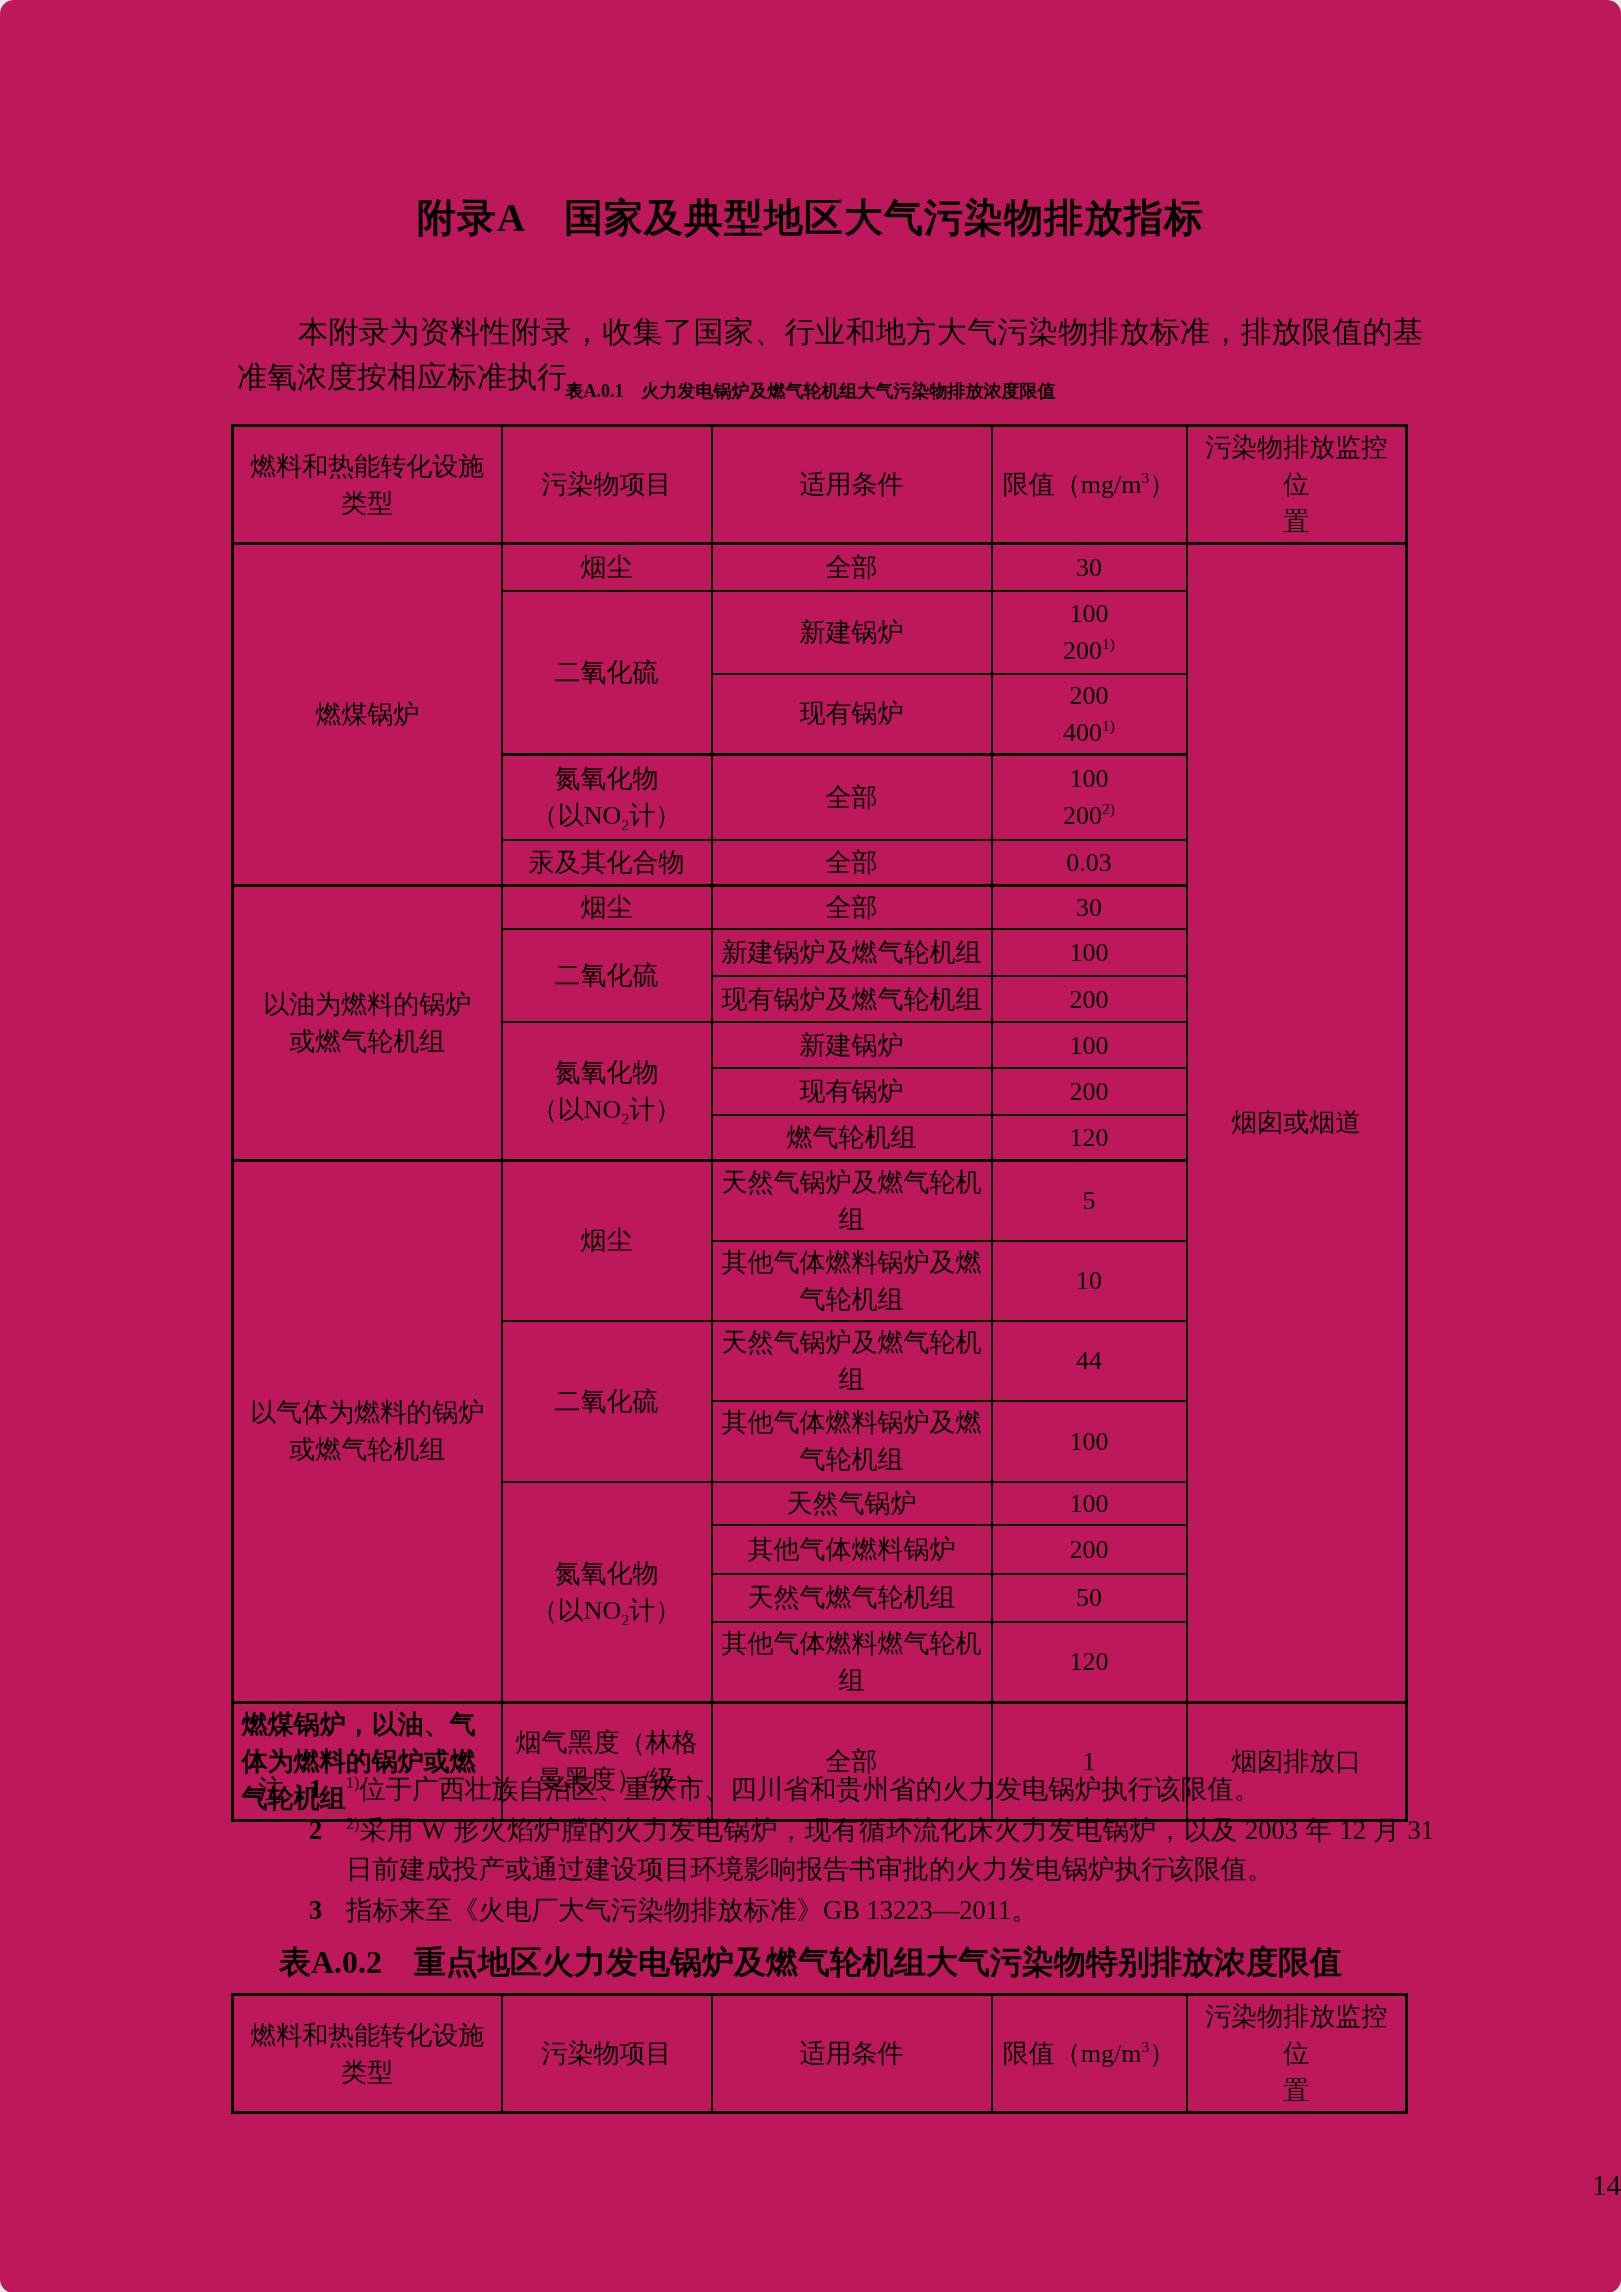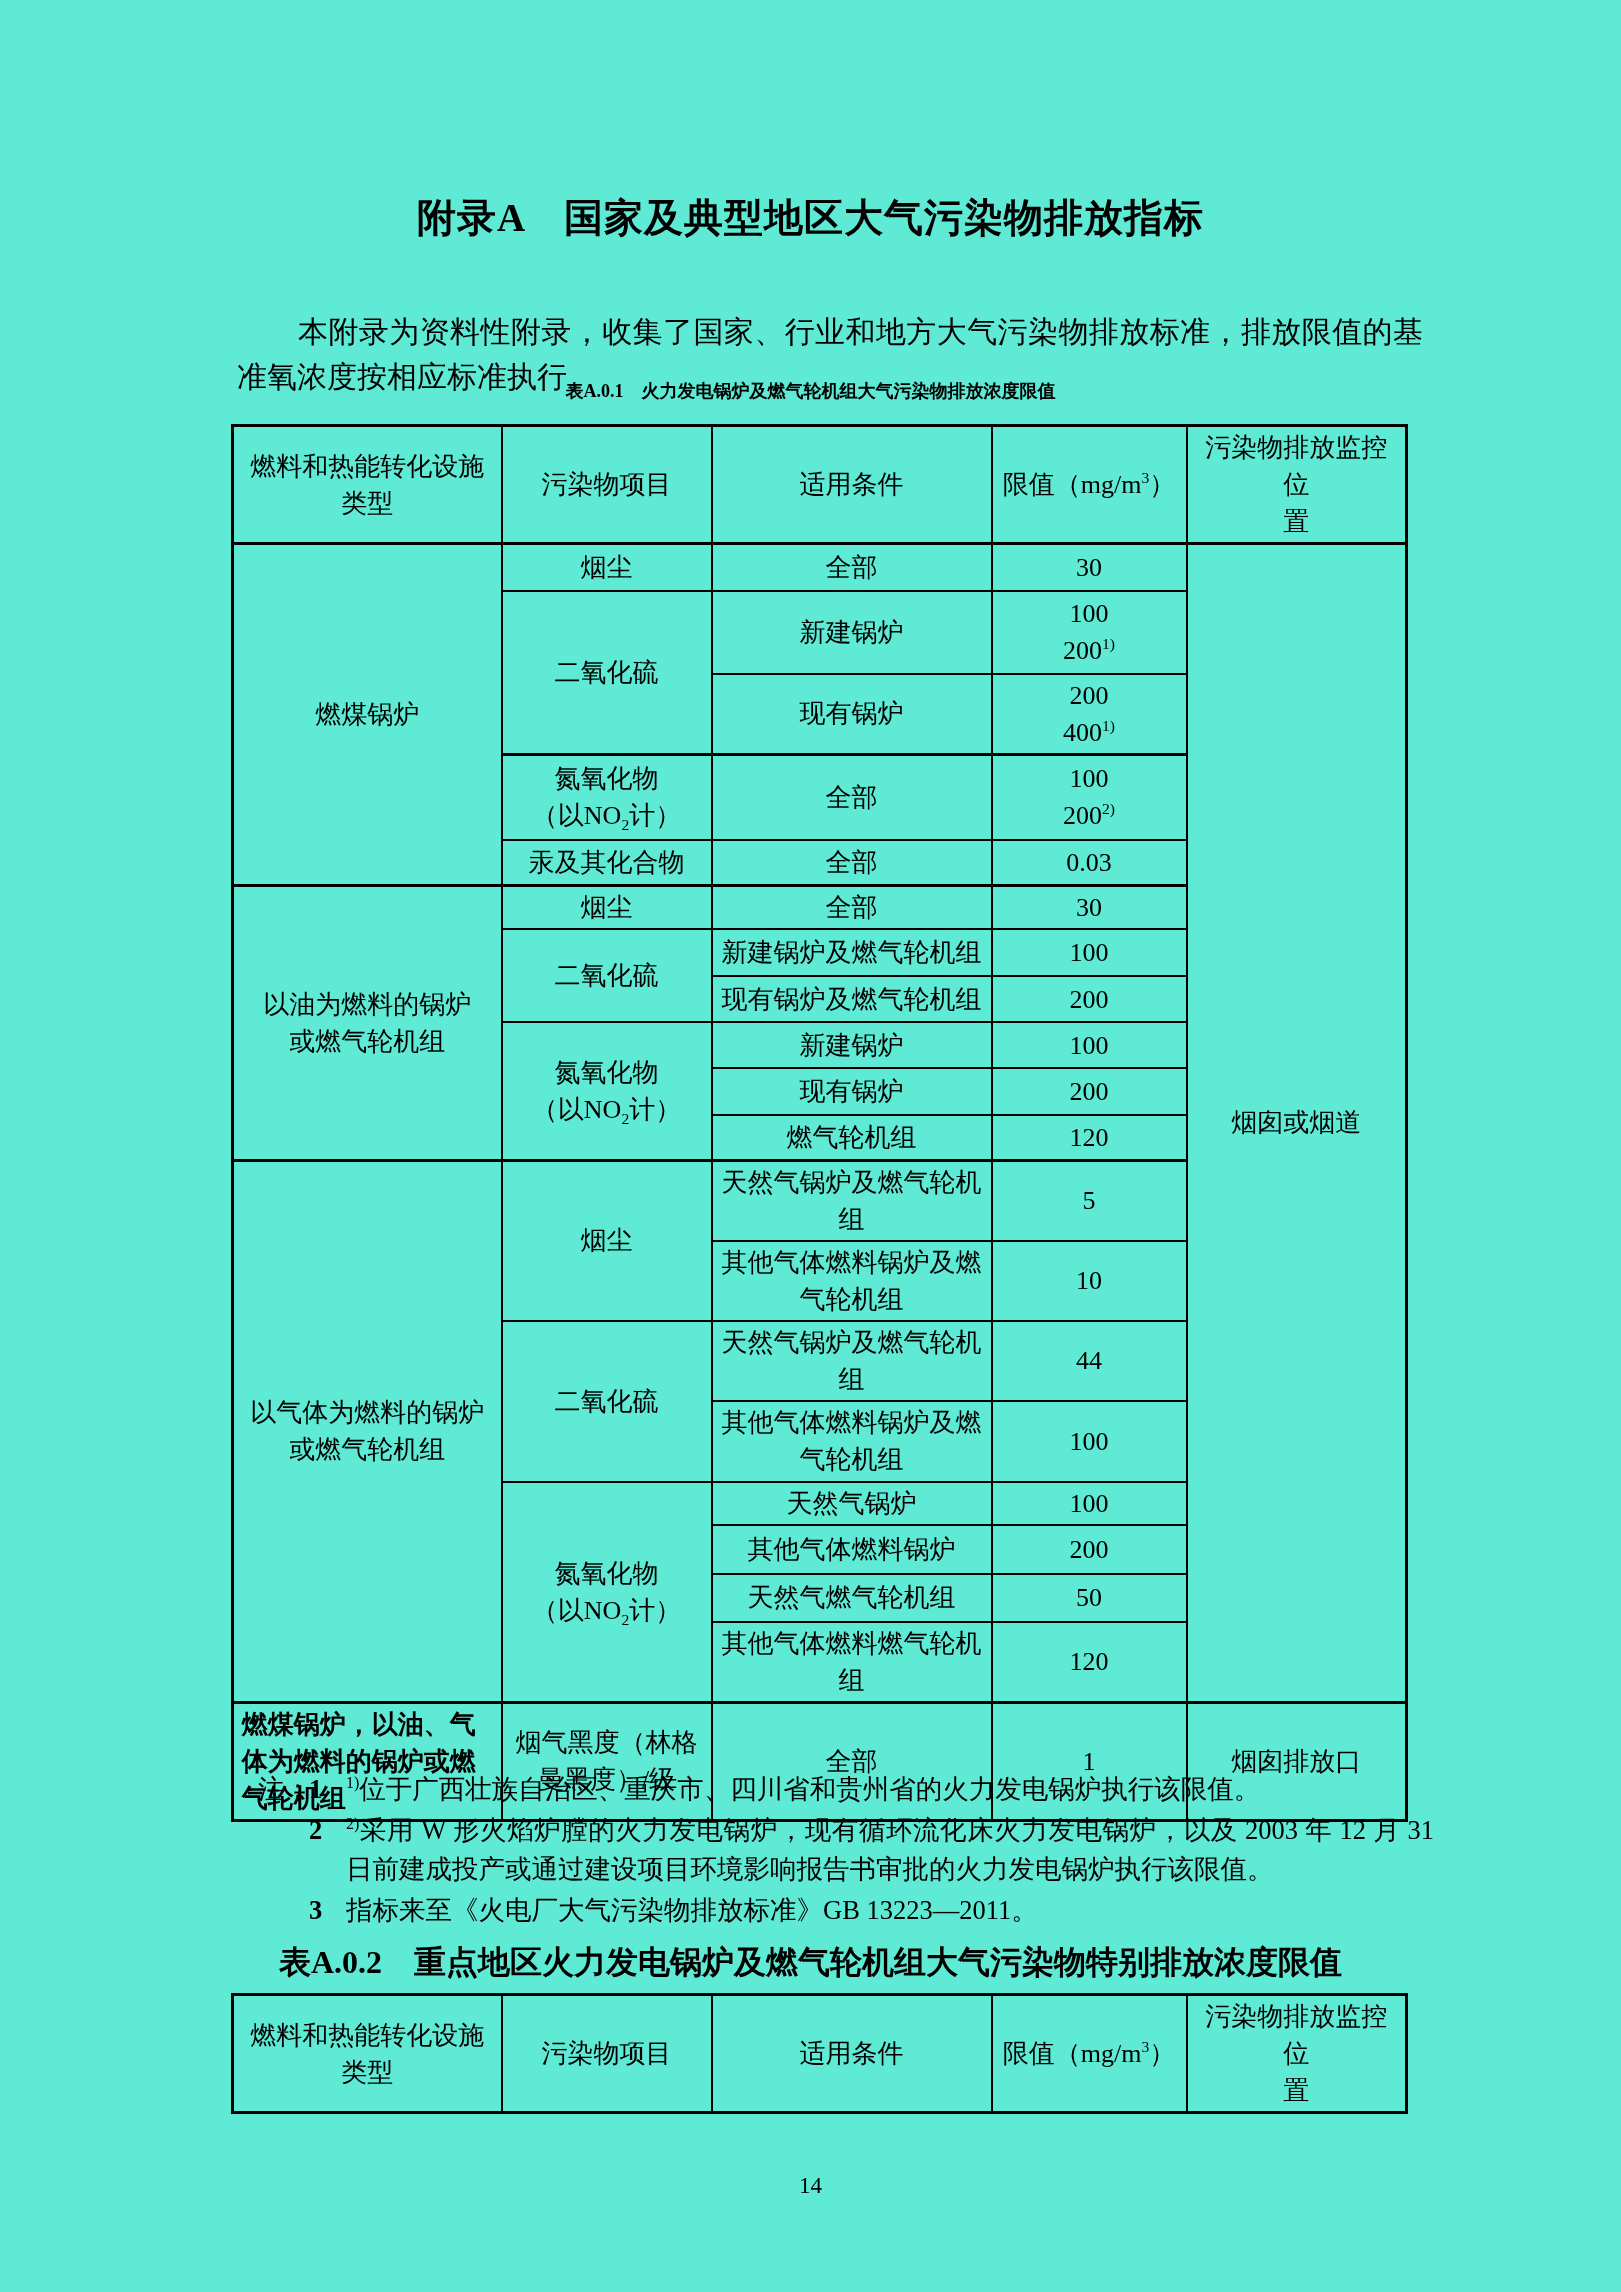--- a/index.html
+++ b/index.html
@@ -1,23 +1,24 @@
 <!DOCTYPE html>
 <html><head>
 <meta charset="utf-8">
 <style>
   html,body{margin:0;padding:0;background:#e8e8e8;}
   .page{
     position:relative;
     width:1621px;height:2293px;
-    background:#5eead4;
+    background:#be185d;
     color:#000;
     font-family:"Liberation Serif","DejaVu Serif",serif;
     margin:0 auto;
     overflow:hidden;
+    border-radius:14px;
   }
   .doc-title{
     position:absolute;top:196px;left:0;width:100%;
     text-align:center;font-size:39px;font-weight:bold;line-height:43px;
     letter-spacing:1px;
   }
   .intro{
     position:absolute;top:279px;left:237px;width:1186px;
     font-size:30px;line-height:45px;text-align:justify;
     text-indent:61px;
@@ -53,21 +54,21 @@
   sup,sub{font-size:60%;line-height:0;}
   .notes{
     position:absolute;top:1770px;left:258px;width:1186px;
     font-size:26.5px;line-height:39px;
   }
   .note-row{display:grid;grid-template-columns:51px 37px 1088px;margin-bottom:2px;}
   .note-num{font-weight:bold;}
   .note-text{text-align:justify;}
   .page-number{
     position:absolute;top:2172px;left:0;width:100%;
-    text-align:center;font-size:23px;line-height:27.4px;
+    text-align:right;font-size:29px;line-height:27.4px;
   }
 </style>
 </head>
 <body>
 
 <div class="page">
 
   <div class="doc-title">附录A　国家及典型地区大气污染物排放指标</div>
 
   <p class="intro">本附录为资料性附录，收集了国家、行业和地方大气污染物排放标准，排放限值的基准氧浓度按相应标准执行。</p>

